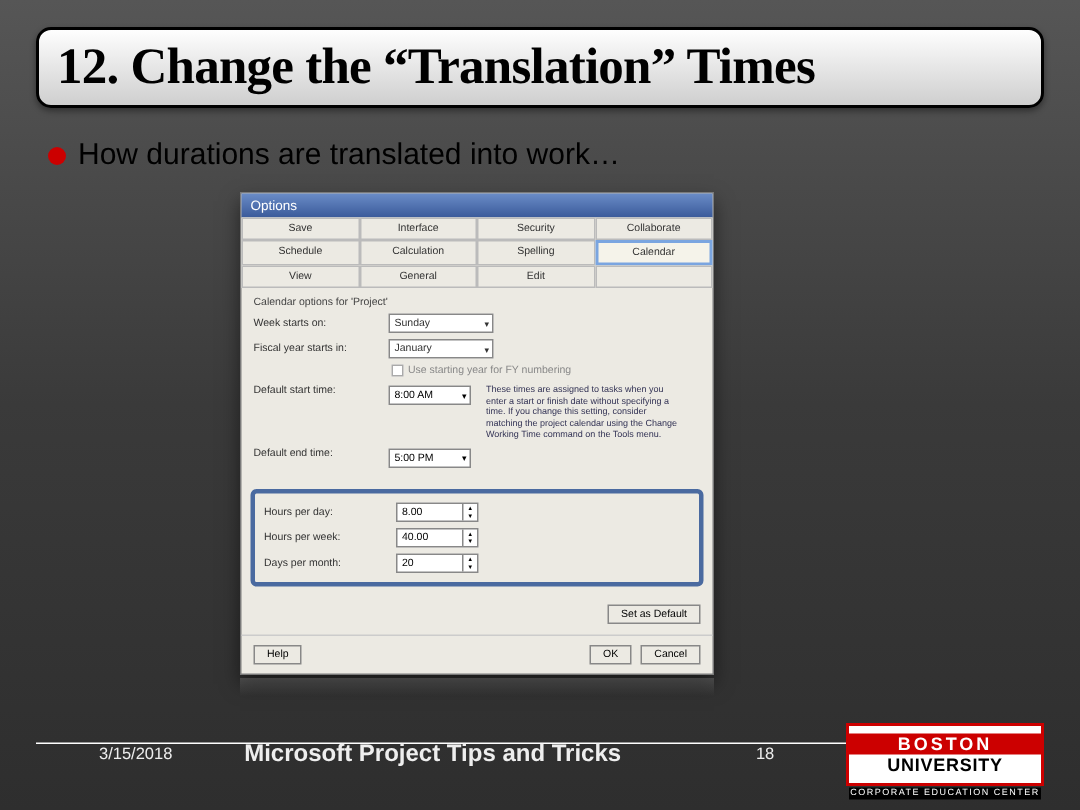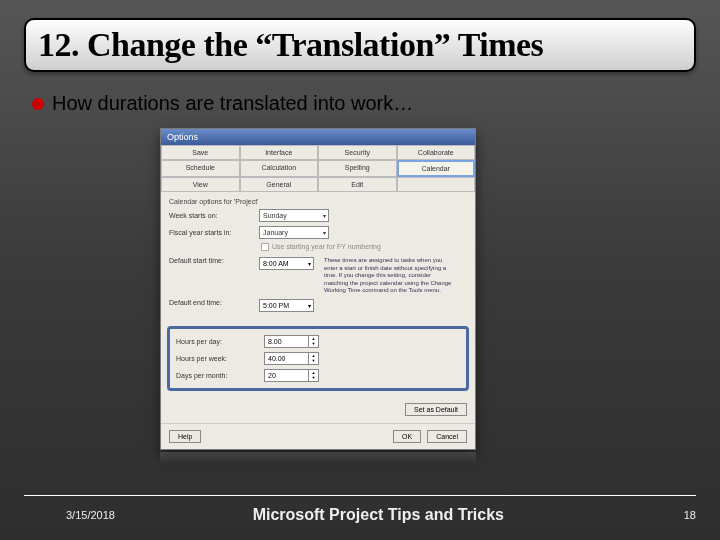--- a/index.html
+++ b/index.html
@@ -319,15 +319,20 @@
     </div>
   </div>
 
   <div class="reflection"></div>
 
   <div class="footer-line"></div>
   <div class="footer">
     <span class="date">3/15/2018</span>
     <span class="center">Microsoft Project Tips and Tricks</span>
     <span class="pgnum">18</span>
+    <div class="logo">
+      <div class="top">BOSTON</div>
+      <div class="bot">UNIVERSITY</div>
+      <div class="sub">CORPORATE EDUCATION CENTER</div>
+    </div>
   </div>
 
 </div>
 
 </body></html>

